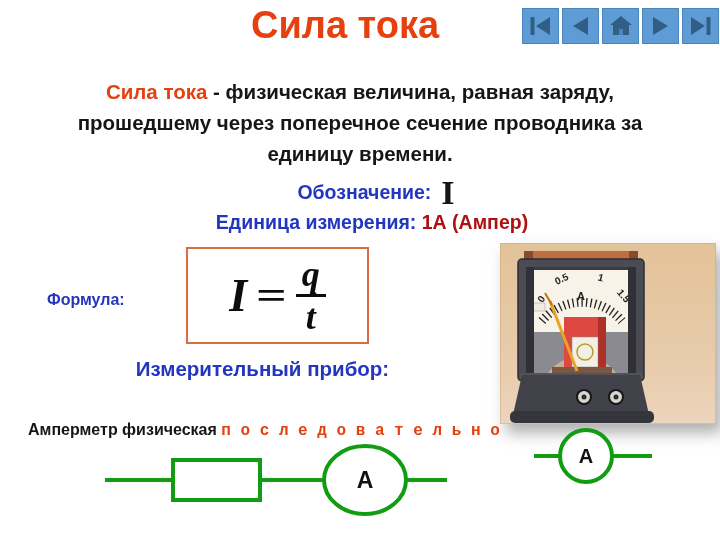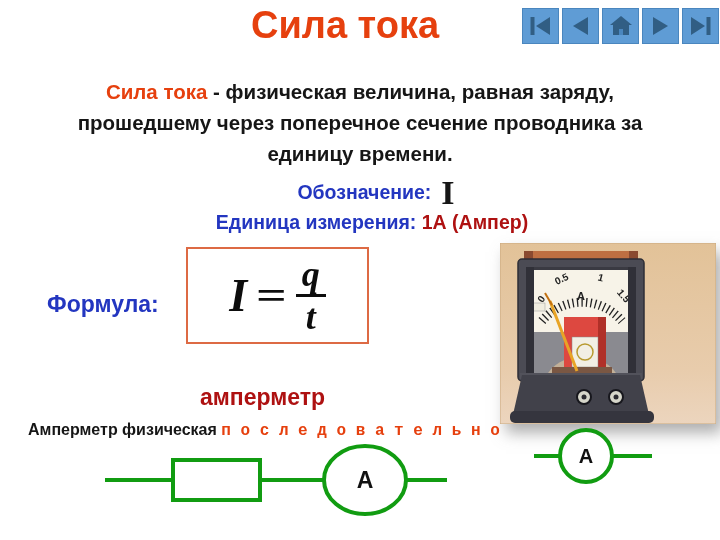--- a/index.html
+++ b/index.html
@@ -23,21 +23,21 @@
 
   .notation-line{position:absolute;left:16px;top:174px;width:720px;text-align:center;
                  font-size:19.5px;font-weight:700;color:var(--label_blue);}
   .notation-symbol{font-family:"Liberation Serif",serif;font-size:34px;font-weight:700;
                    color:var(--text_black);margin-left:10px;vertical-align:-5px;}
 
   .unit-line{position:absolute;left:0;top:211px;width:720px;text-align:center;
              font-size:19.5px;font-weight:700;color:var(--label_blue);padding-left:12px;}
   .unit-value{color:var(--value_dark_red);}
 
-  .formula-label{position:absolute;left:47px;top:291px;font-size:23px;font-weight:700;
+  .formula-label{position:absolute;left:47px;top:291px;font-size:16px;font-weight:700;
                  color:var(--label_blue);}
   .formula-box{position:absolute;left:186px;top:247px;width:183px;height:97px;
                border:2px solid var(--formula_border);background:#fff;box-sizing:border-box;
                display:flex;align-items:center;justify-content:center;gap:13px;
                font-family:"Liberation Serif",serif;color:#0d0d0d;}
   .f-lhs{font-size:46px;font-style:italic;font-weight:700;}
   .f-eq{font-size:40px;font-weight:700;transform:scaleX(1.35);display:inline-block;}
   .frac{display:inline-flex;flex-direction:column;align-items:center;line-height:1;}
   .frac-top,.frac-bot{font-size:36px;font-style:italic;font-weight:700;padding:0 6px;}
   .frac-bar{height:3.5px;background:#0d0d0d;align-self:stretch;margin:2px 0;}
@@ -167,21 +167,21 @@
       <path d="M 12 176 L 22 132 L 140 132 L 150 176 Z" fill="#41414A"></path>
       <rect x="10" y="168" width="144" height="12" rx="5" fill="#35353E"></rect>
 
       <circle cx="84" cy="154" r="7" fill="#D6D6CA" stroke="#17171D" stroke-width="2"></circle>
       <circle cx="84" cy="154" r="2.5" fill="#2A2A30"></circle>
       <circle cx="116" cy="154" r="7" fill="#D6D6CA" stroke="#17171D" stroke-width="2"></circle>
       <circle cx="116" cy="154" r="2.5" fill="#2A2A30"></circle>
     </svg>
   </div>
 
-  <div class="instrument-value">амперметр</div>
+  <div class="instrument-label">Измерительный прибор:</div>
 
   <div class="connection"><span>Амперметр физическая </span><span class="hl">п о с л е д о в а т е л ь н о</span></div>
 
   <svg class="circuit-left" width="355" height="84" viewBox="0 0 355 84">
     <line class="wire" x1="10" y1="40" x2="78" y2="40"></line>
     <rect class="sym" x="78" y="20" width="87" height="40"></rect>
     <line class="wire" x1="165" y1="40" x2="230" y2="40"></line>
     <ellipse class="sym" cx="270" cy="40" rx="41" ry="34"></ellipse>
     <text class="amp-label" x="270" y="48" font-size="23" text-anchor="middle">А</text>
     <line class="wire" x1="311" y1="40" x2="352" y2="40"></line>

